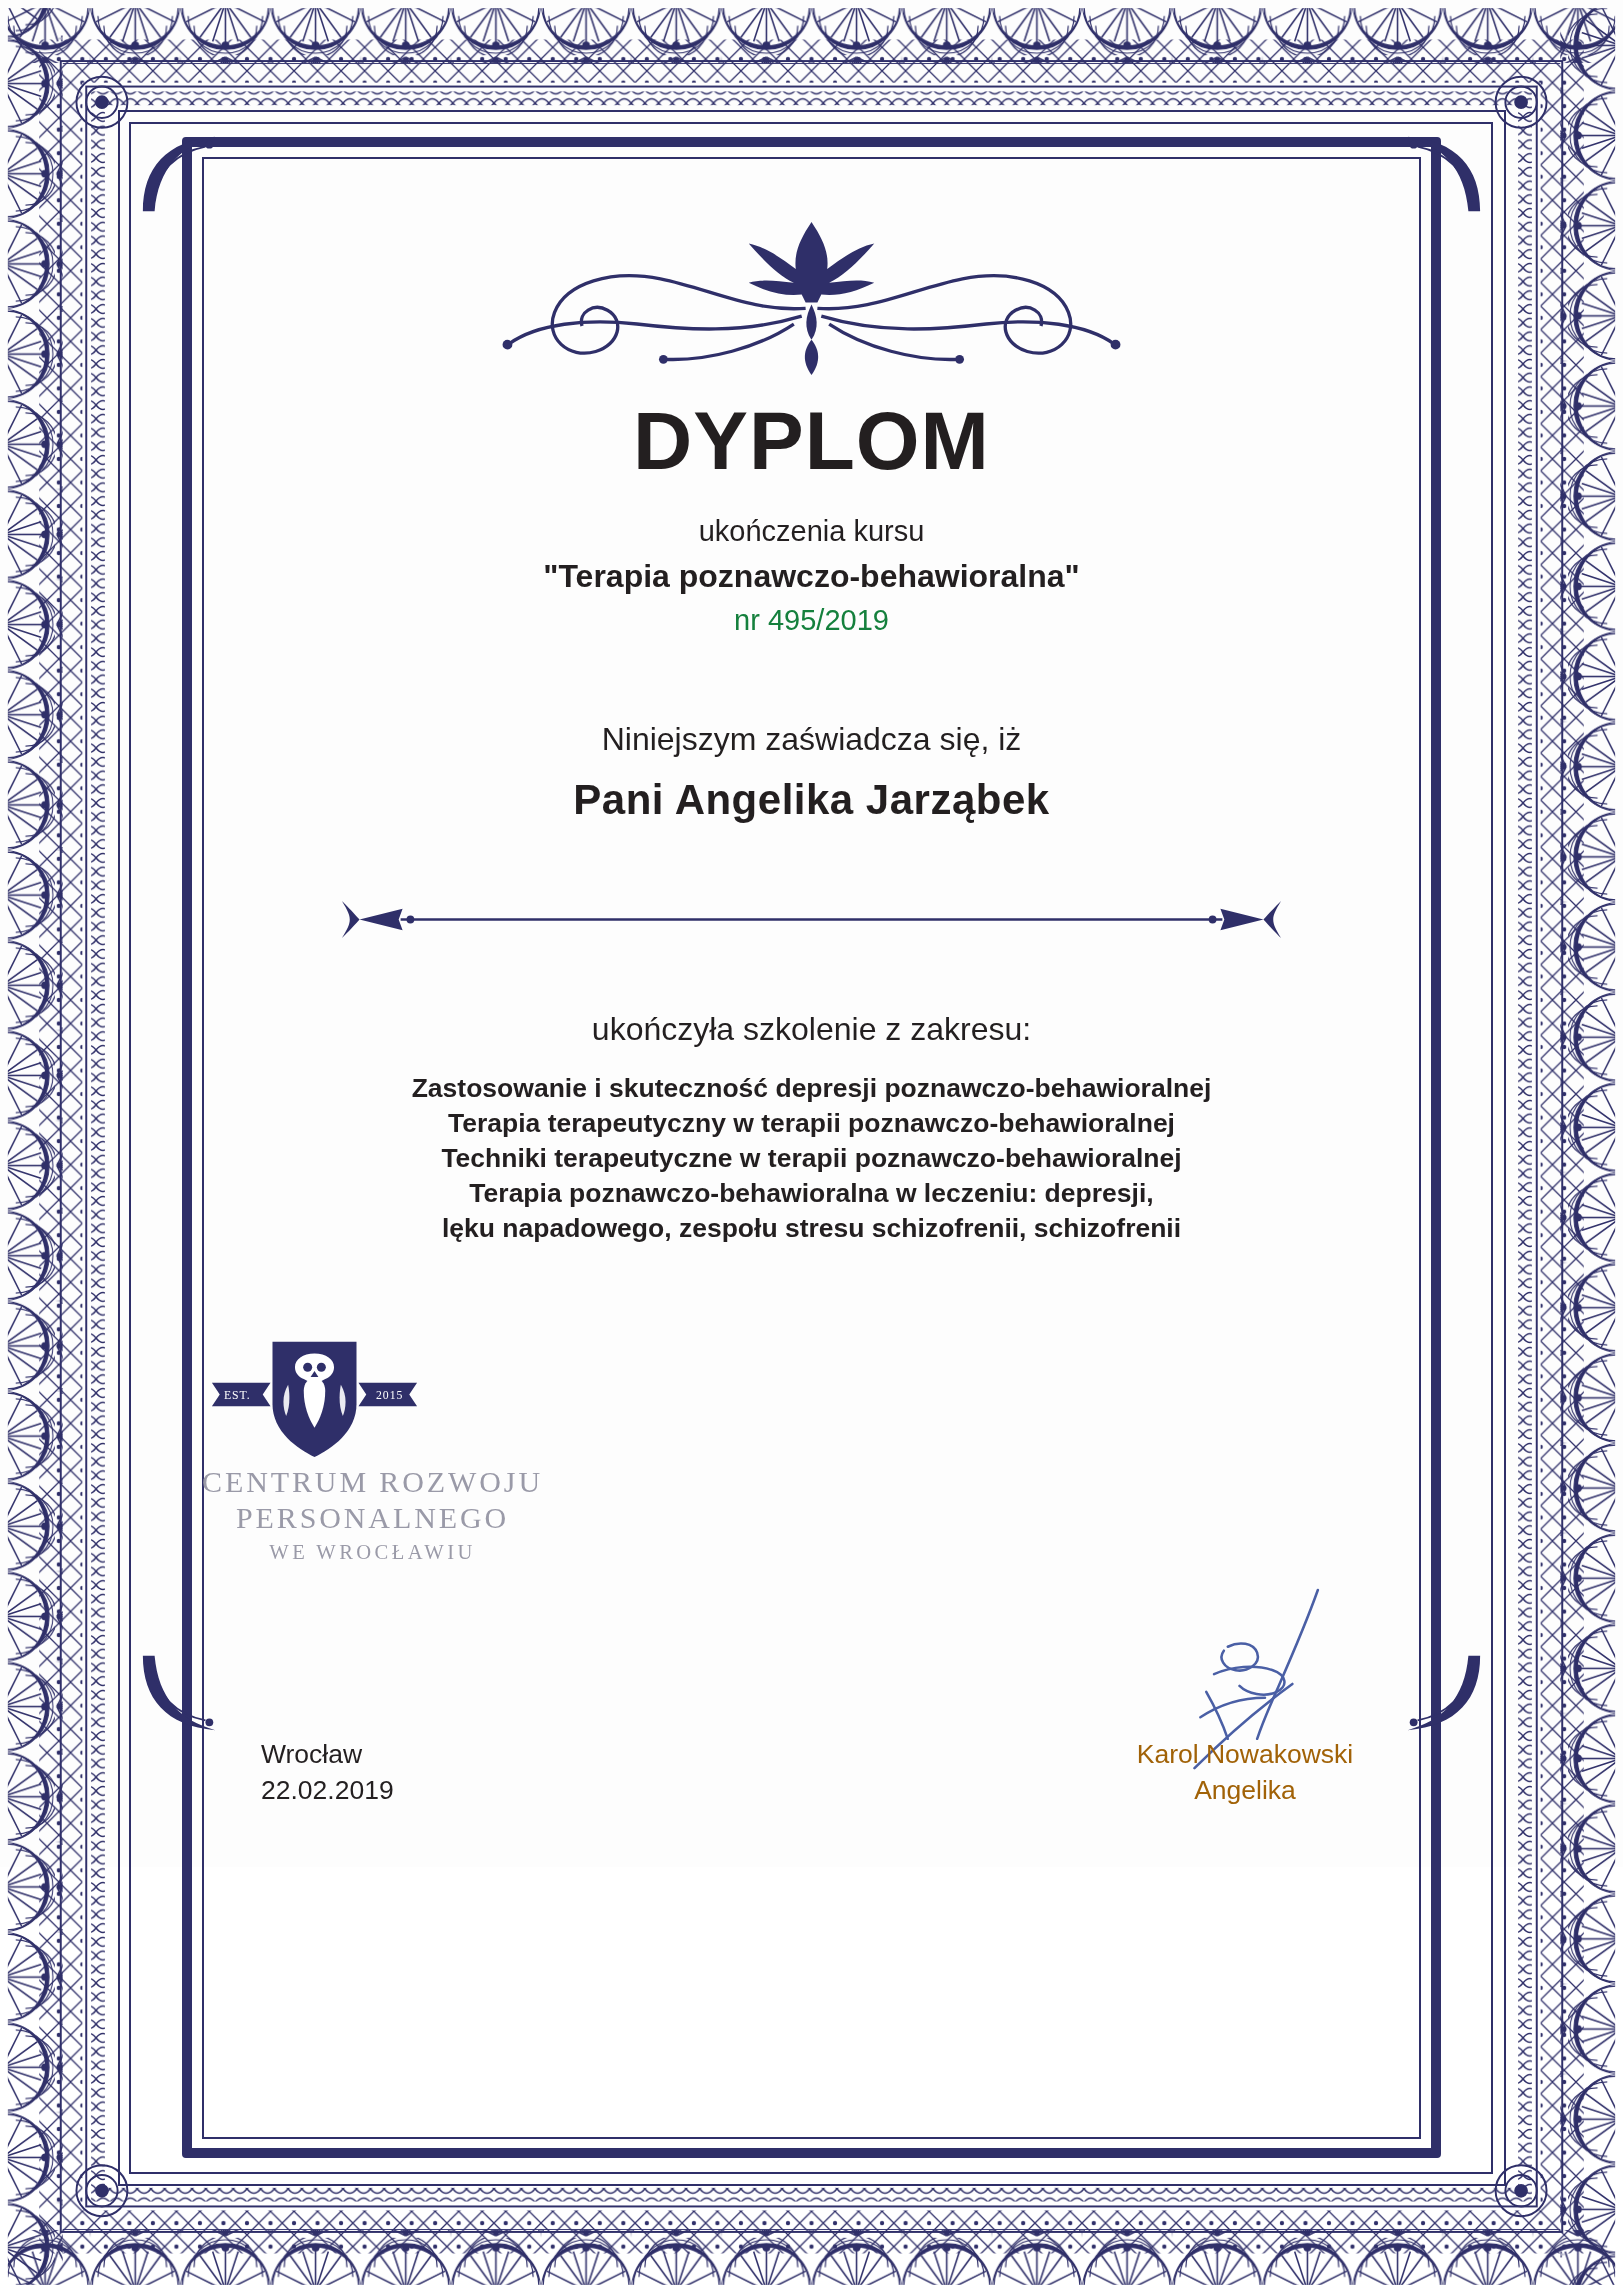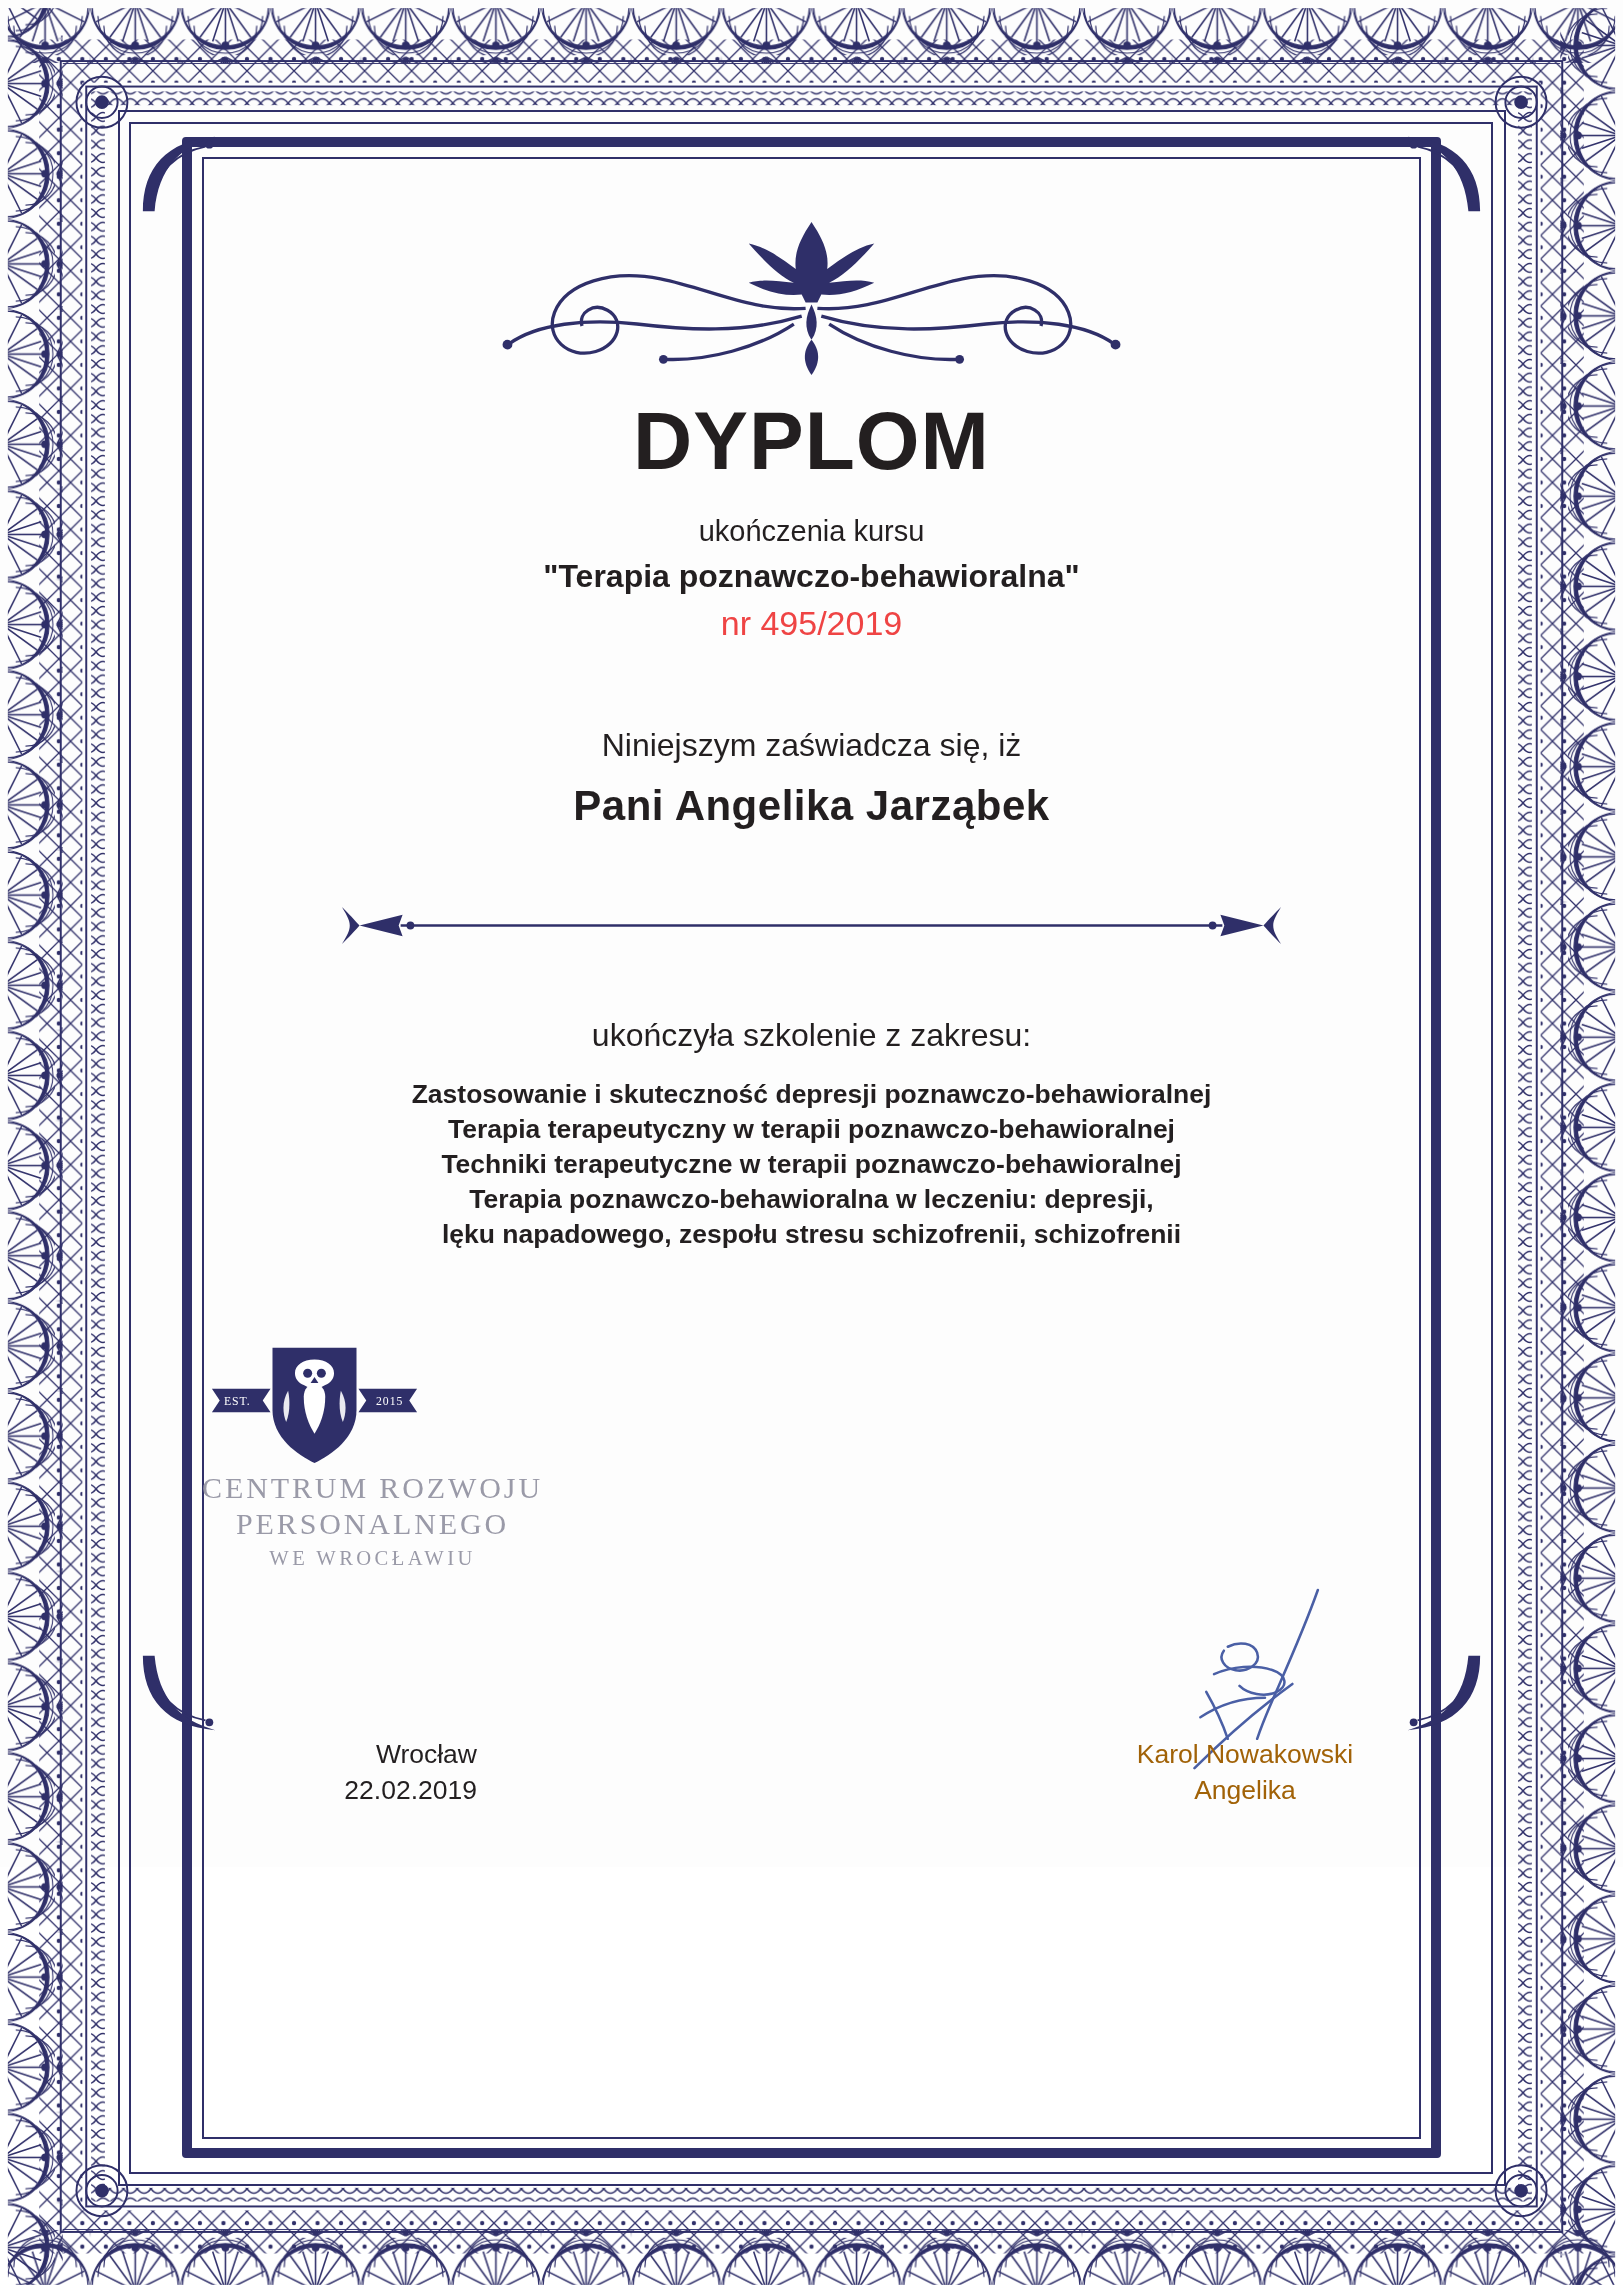--- a/index.html
+++ b/index.html
@@ -105,22 +105,22 @@
     color: #231f20;
     margin-top: 33px;
   }
   .subtitle-2 {
     font-size: 32px;
     font-weight: 700;
     color: #231f20;
     margin-top: 9.8px;
   }
   .subtitle-3 {
-    font-size: 34px;
-    color: #ef4444;
+    font-size: 29px;
+    color: #15803d;
     margin-top: 9.8px;
   }
 
   .hereby {
     font-size: 32px;
     color: #231f20;
     margin-top: 84px;
   }
   .recipient {
     font-size: 42px;
@@ -172,21 +172,21 @@
   .footer {
     position: absolute;
     left: 0; right: 0;
     bottom: 321px;
     height: 118px;
   }
   .place-date {
     position: absolute;
     left: 59px;
     top: 37px;
-    text-align: right;
+    text-align: left;
     font-size: 26.5px;
     color: #231f20;
     line-height: 1.35;
     width: 216px;
   }
   .signature-block {
     position: absolute;
     right: 29px;
     top: 0;
     width: 294px;

